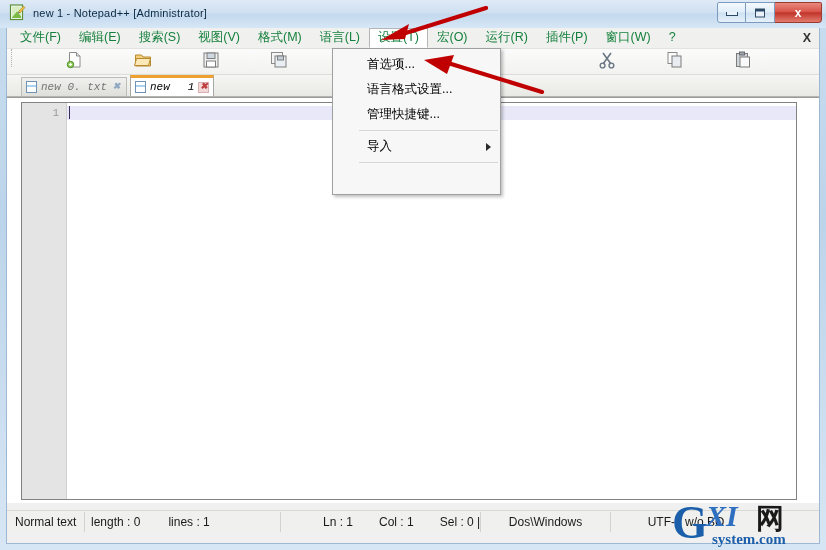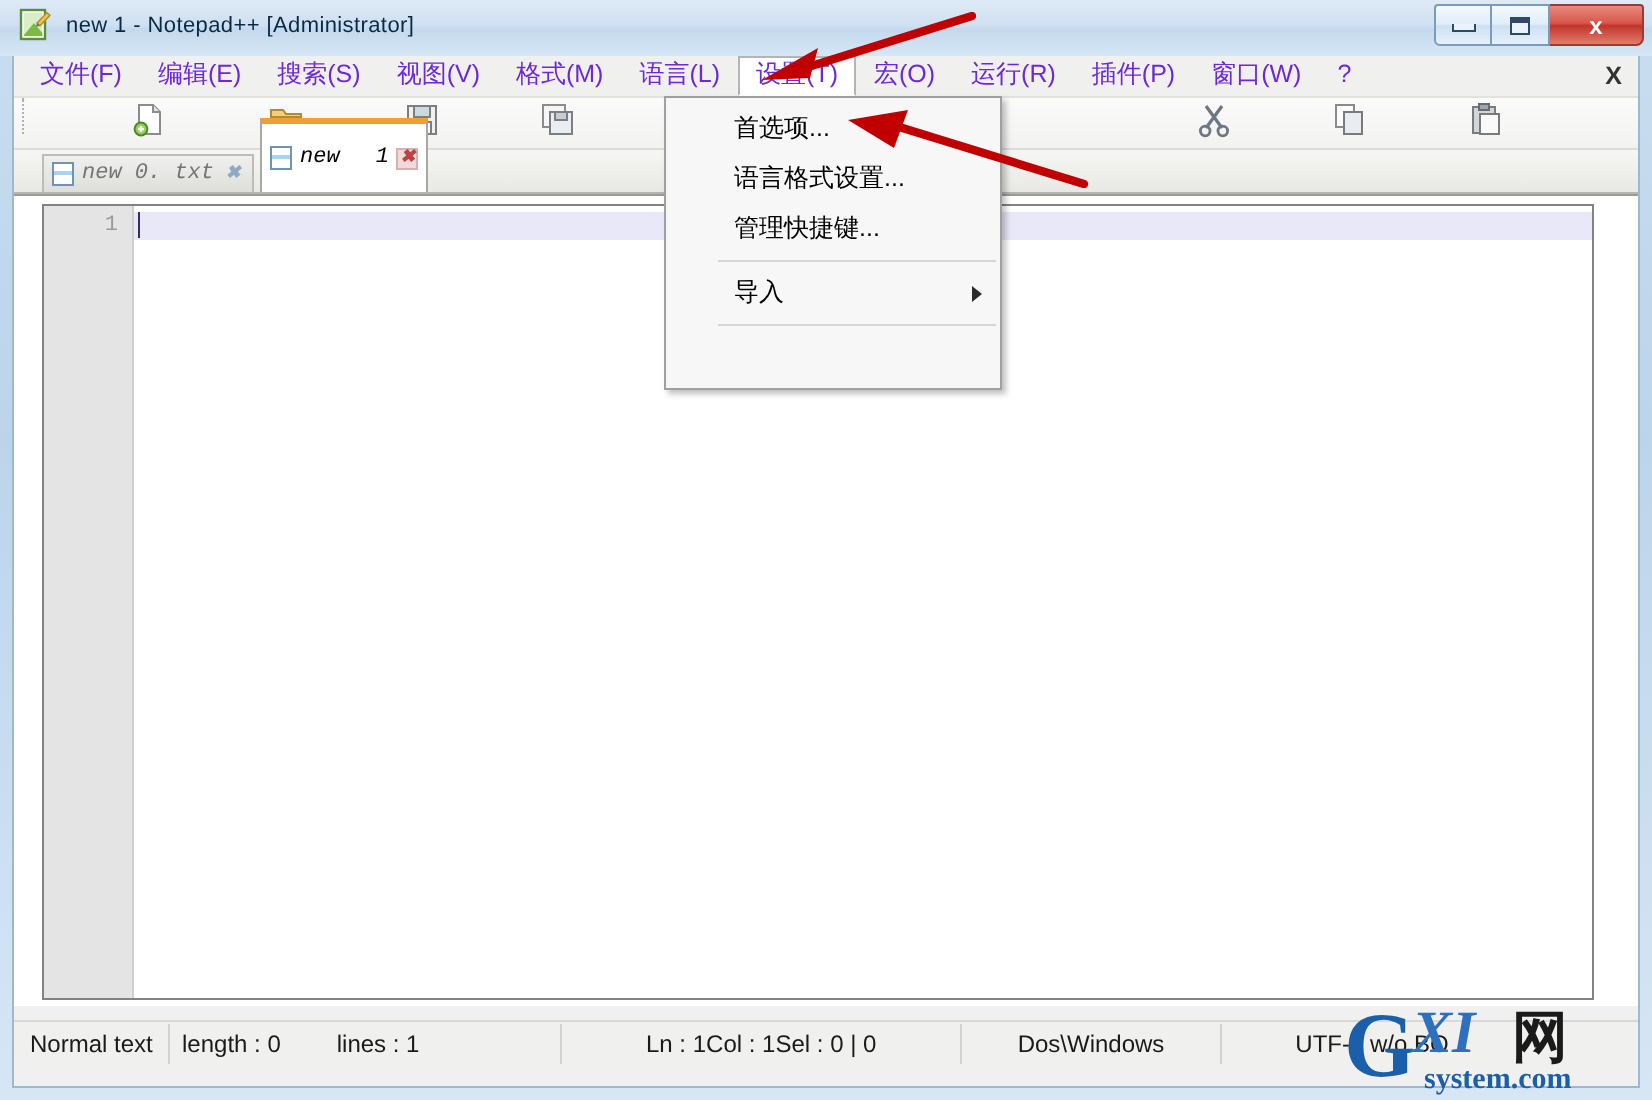--- a/index.html
+++ b/index.html
@@ -104,21 +104,21 @@
     height: 21px;
     background: #f0f0ee;
     display: flex;
     align-items: center;
     padding-left: 4px;
     border-bottom: 1px solid #e2e2de;
     box-sizing: border-box;
   }
   .menu-item {
     font-size: 12.5px;
-    color: #6d28d9;
+    color: #15803d;
     padding: 2px 8px 3px 8px;
     white-space: nowrap;
     line-height: 1;
     border: 1px solid transparent;
     box-sizing: border-box;
   }
   .menu-item.open {
     background: #ffffff;
     border: 1px solid #b5b5b5;
     border-bottom-color: #ffffff;
@@ -191,21 +191,21 @@
     color: #757575;
     border: 1px solid #bcbcb8;
     border-bottom: none;
   }
   .tab.active {
     background: #ffffff;
     color: #000000;
     border: 1px solid #a8a8a4;
     border-bottom: none;
     border-top: 3px solid #f0a030;
-    height: 37px;
+    height: 21px;
     margin-left: 3px;
   }
   .tab-doc-icon {
     width: 11px; height: 12px;
     background: linear-gradient(to bottom,#ffffff 0 35%, #a9d3ef 35% 55%, #ffffff 55% 100%);
     border: 1px solid #6e93b4;
     box-sizing: border-box;
     flex: none;
   }
   .tab-close {
@@ -289,21 +289,21 @@
     height: 20px;
     display: flex; align-items: center;
     padding: 0 6px;
     border-right: 1px solid #d2d2ce;
     box-sizing: border-box;
     white-space: nowrap;
     overflow: hidden;
   }
   #sb-type   { width: 78px; padding-left: 8px; }
   #sb-metrics{ width: 196px; gap: 28px; }
-  #sb-pos    { width: 200px; justify-content: flex-start; padding-left: 42px;}
+  #sb-pos    { width: 200px; gap: 26px; justify-content: flex-start; padding-left: 42px;}
   #sb-eol    { width: 130px; justify-content: center; }
   #sb-enc    { width: 150px; justify-content: center; border-right: none;}
 
   
   #settings-menu {
     position: absolute;
     left: 332px; top: 48px;
     width: 169px;
     background: #f7f7f7;
     border: 1px solid #a0a0a0;

